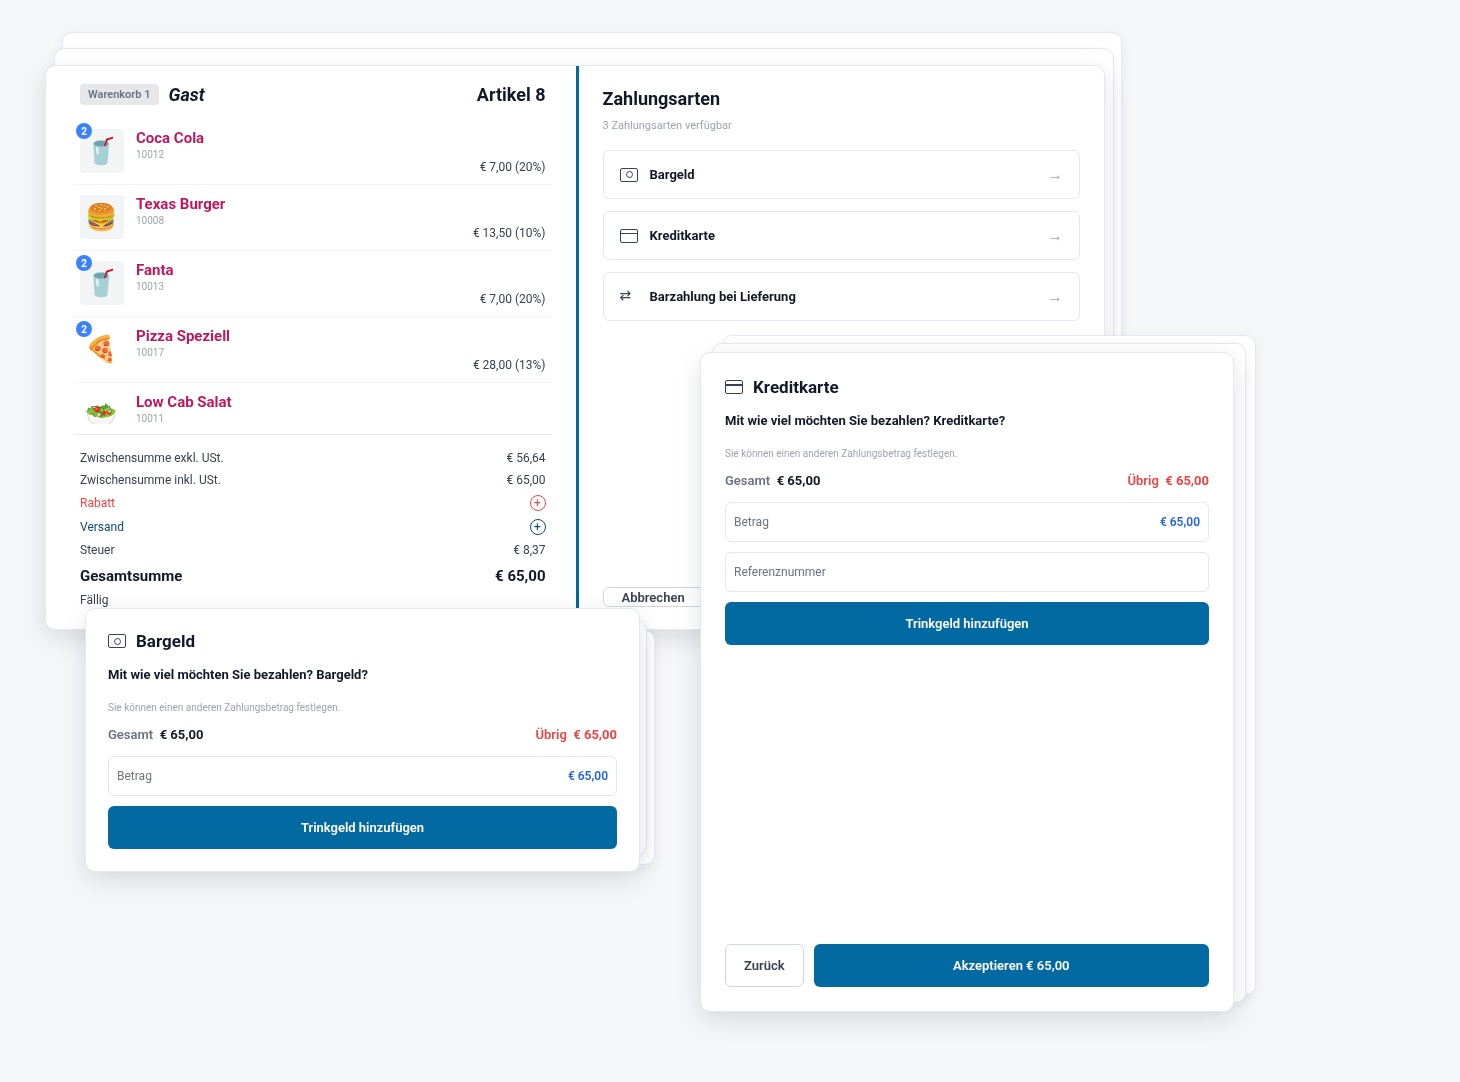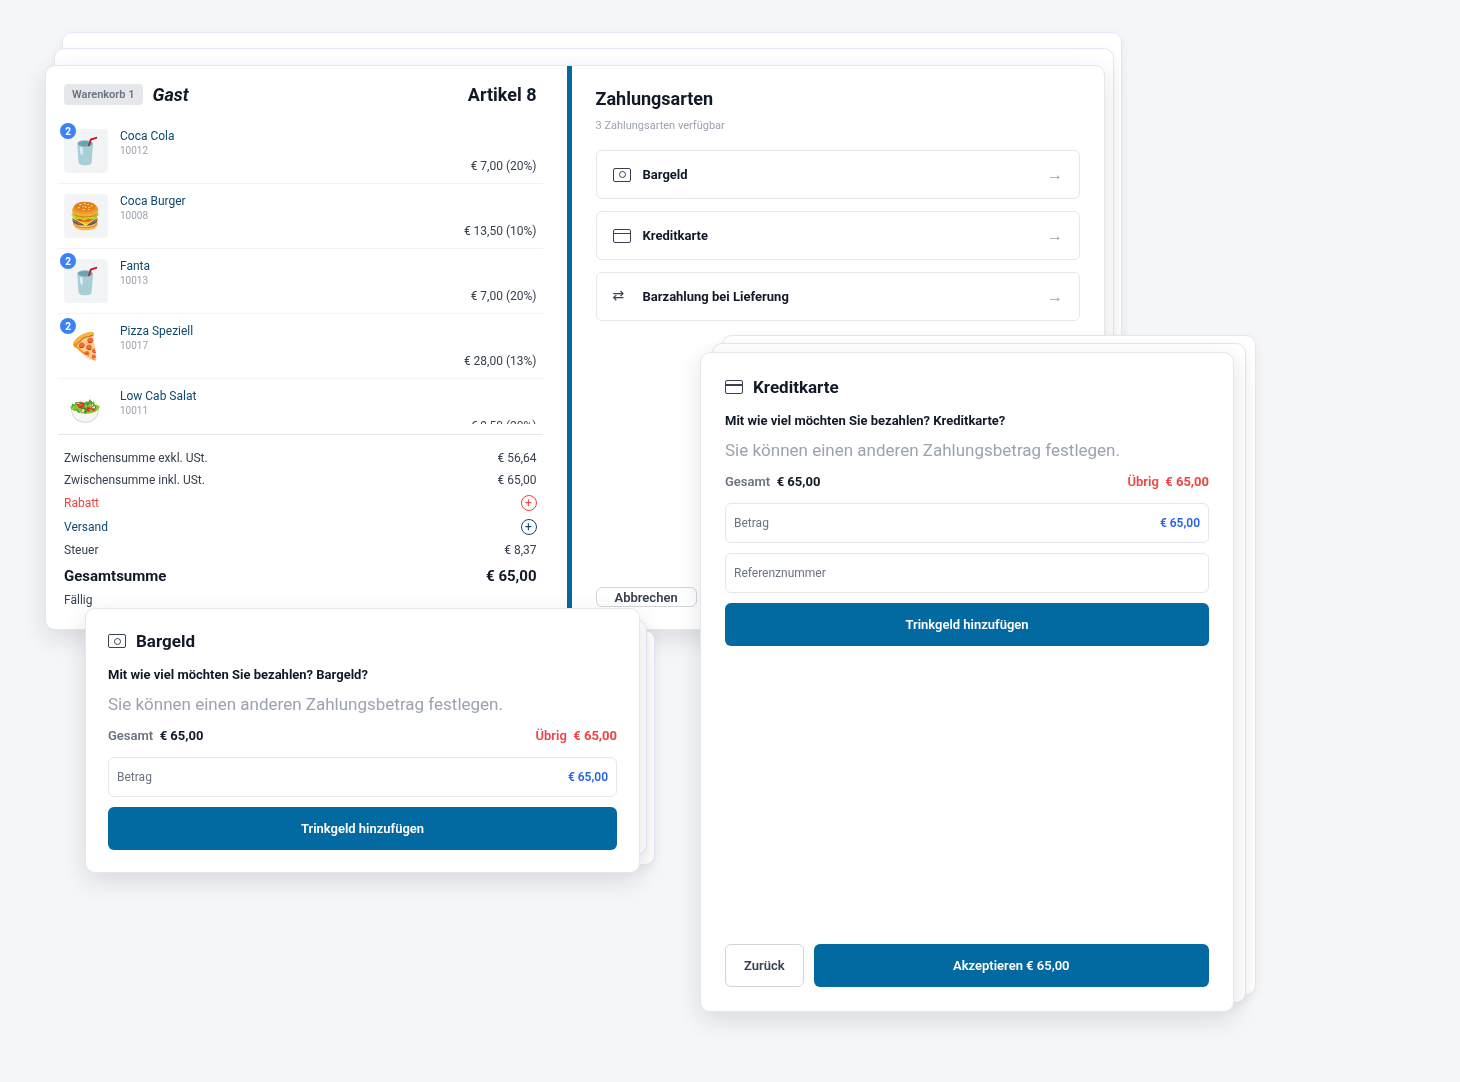--- a/index.html
+++ b/index.html
@@ -6,39 +6,39 @@
 body { background: #f5f6f8; width: 1460px; height: 1082px; position: relative; overflow: hidden; }
 
 .card { background: #fff; border: 1px solid #e5e7eb; border-radius: 10px; box-shadow: 0 8px 24px rgba(15,23,42,.12); position: absolute; }
 .stack-shadow { background: #fff; border: 1px solid #e7e4f7; border-radius: 10px; position: absolute; box-shadow: 0 4px 12px rgba(0,0,0,.06); }
 
 
 .main { left: 45px; top: 65px; width: 1060px; height: 565px; display: flex; }
 .main-s1 { left: 62px; top: 32px; width: 1060px; height: 565px; }
 .main-s2 { left: 54px; top: 48px; width: 1060px; height: 565px; }
 
-.left-pane { flex: 1; border-right: 5px solid #0369a1; padding: 18px 24px 18px 12px; display: flex; flex-direction: column; }
+.left-pane { flex: 1; border-right: 3px solid #0369a1; padding: 18px 24px 18px 28px; display: flex; flex-direction: column; }
 .right-pane { flex: 1; padding: 22px 24px; display: flex; flex-direction: column; }
 
 .header-row { display: flex; align-items: center; gap: 10px; padding: 0 6px 14px; }
 .pill { background: #e5e7eb; color: #6b7280; font-size: 11px; font-weight: 600; padding: 4px 8px; border-radius: 4px; }
 .guest { font-size: 18px; font-weight: 700; color: #111827; font-style: italic; }
 .article-count { margin-left: auto; font-size: 18px; font-weight: 700; color: #111827; }
 
 .items { flex: 1; overflow: hidden; }
 .item { display: flex; padding: 10px 6px; border-bottom: 1px solid #f1f3f5; position: relative; }
 .item:last-child { border-bottom: none; }
 .qty-badge { position: absolute; left: 2px; top: 4px; width: 16px; height: 16px; border-radius: 50%; background: #3b82f6; color: #fff; font-size: 10px; font-weight: 700; display: flex; align-items: center; justify-content: center; z-index: 2; }
 .thumb { width: 44px; height: 44px; border-radius: 4px; margin-right: 12px; flex-shrink: 0; display: flex; align-items: center; justify-content: center; font-size: 26px; }
 .t-can { background: #f3f4f6; }
 .t-burger { background: #f3f4f6; }
 .t-pizza { background: #fff; }
 .t-salad { background: #fff; }
 .item-info { flex: 1; display: flex; flex-direction: column; }
-.item-name { font-size: 12px; font-weight: 400; color: #0c4a6e; }
+.item-name { font-size: 15px; font-weight: 700; color: #be185d; }
 .item-sku { font-size: 10px; color: #9ca3af; margin-top: 2px; }
 .item-price { font-size: 12px; color: #374151; align-self: flex-end; margin-top: auto; }
 
 .totals { padding: 12px 6px 0; border-top: 1px solid #e5e7eb; margin-top: 10px; }
 .total-row { display: flex; justify-content: space-between; font-size: 12px; color: #374151; padding: 4px 0; align-items: center; }
 .total-row.red { color: #ef4444; }
 .total-row.blue { color: #0c4a6e; }
 .total-row.bold { font-weight: 700; font-size: 15px; color: #111827; padding-top: 6px; }
 .plus-circle { width: 16px; height: 16px; border: 1.5px solid currentColor; border-radius: 50%; display: inline-flex; align-items: center; justify-content: center; font-size: 12px; line-height: 1; }
 
@@ -59,21 +59,21 @@
 .btn-outline { background: #fff; border: 1px solid #d1d5db; color: #374151; }
 .btn-primary { background: #2563eb; color: #fff; }
 
 
 .bargeld { left: 85px; top: 608px; width: 555px; padding: 22px; }
 .bargeld-s1 { left: 100px; top: 630px; width: 555px; height: 235px; }
 .bargeld-s2 { left: 92px; top: 620px; width: 555px; height: 235px; }
 .modal-head { display: flex; align-items: center; gap: 10px; margin-bottom: 16px; }
 .modal-title { font-size: 17px; font-weight: 700; color: #111827; }
 .q-title { font-size: 13px; font-weight: 700; color: #111827; }
-.q-sub { font-size: 17px; color: #9ca3af; margin-top: 12px; margin-bottom: 14px; }
+.q-sub { font-size: 10px; color: #9ca3af; margin-top: 20px; margin-bottom: 14px; }
 .amt-row { display: flex; justify-content: space-between; font-size: 13px; margin-bottom: 14px; }
 .amt-row .g { color: #6b7280; font-weight: 600; }
 .amt-row .gv { color: #111827; font-weight: 700; }
 .amt-row .r { color: #ef4444; font-weight: 600; }
 .amt-row .rv { color: #ef4444; font-weight: 700; }
 .input-box { border: 1px solid #e5e7eb; border-radius: 6px; padding: 12px 8px; display: flex; justify-content: space-between; font-size: 12px; margin-bottom: 10px; }
 .input-box .lbl { color: #6b7280; }
 .input-box .val { color: #2563eb; font-weight: 600; }
 .dark-btn { background: #0369a1; color: #fff; border: none; border-radius: 6px; padding: 14px; width: 100%; font-size: 13px; font-weight: 600; cursor: pointer; }
 
@@ -102,21 +102,21 @@
         <div class="thumb t-can">🥤</div>
         <div class="item-info">
           <span class="item-name">Coca Cola</span>
           <span class="item-sku">10012</span>
           <span class="item-price">€ 7,00 (20%)</span>
         </div>
       </div>
       <div class="item">
         <div class="thumb t-burger">🍔</div>
         <div class="item-info">
-          <span class="item-name">Coca Burger</span>
+          <span class="item-name">Texas Burger</span>
           <span class="item-sku">10008</span>
           <span class="item-price">€ 13,50 (10%)</span>
         </div>
       </div>
       <div class="item">
         <span class="qty-badge">2</span>
         <div class="thumb t-can">🥤</div>
         <div class="item-info">
           <span class="item-name">Fanta</span>
           <span class="item-sku">10013</span>

